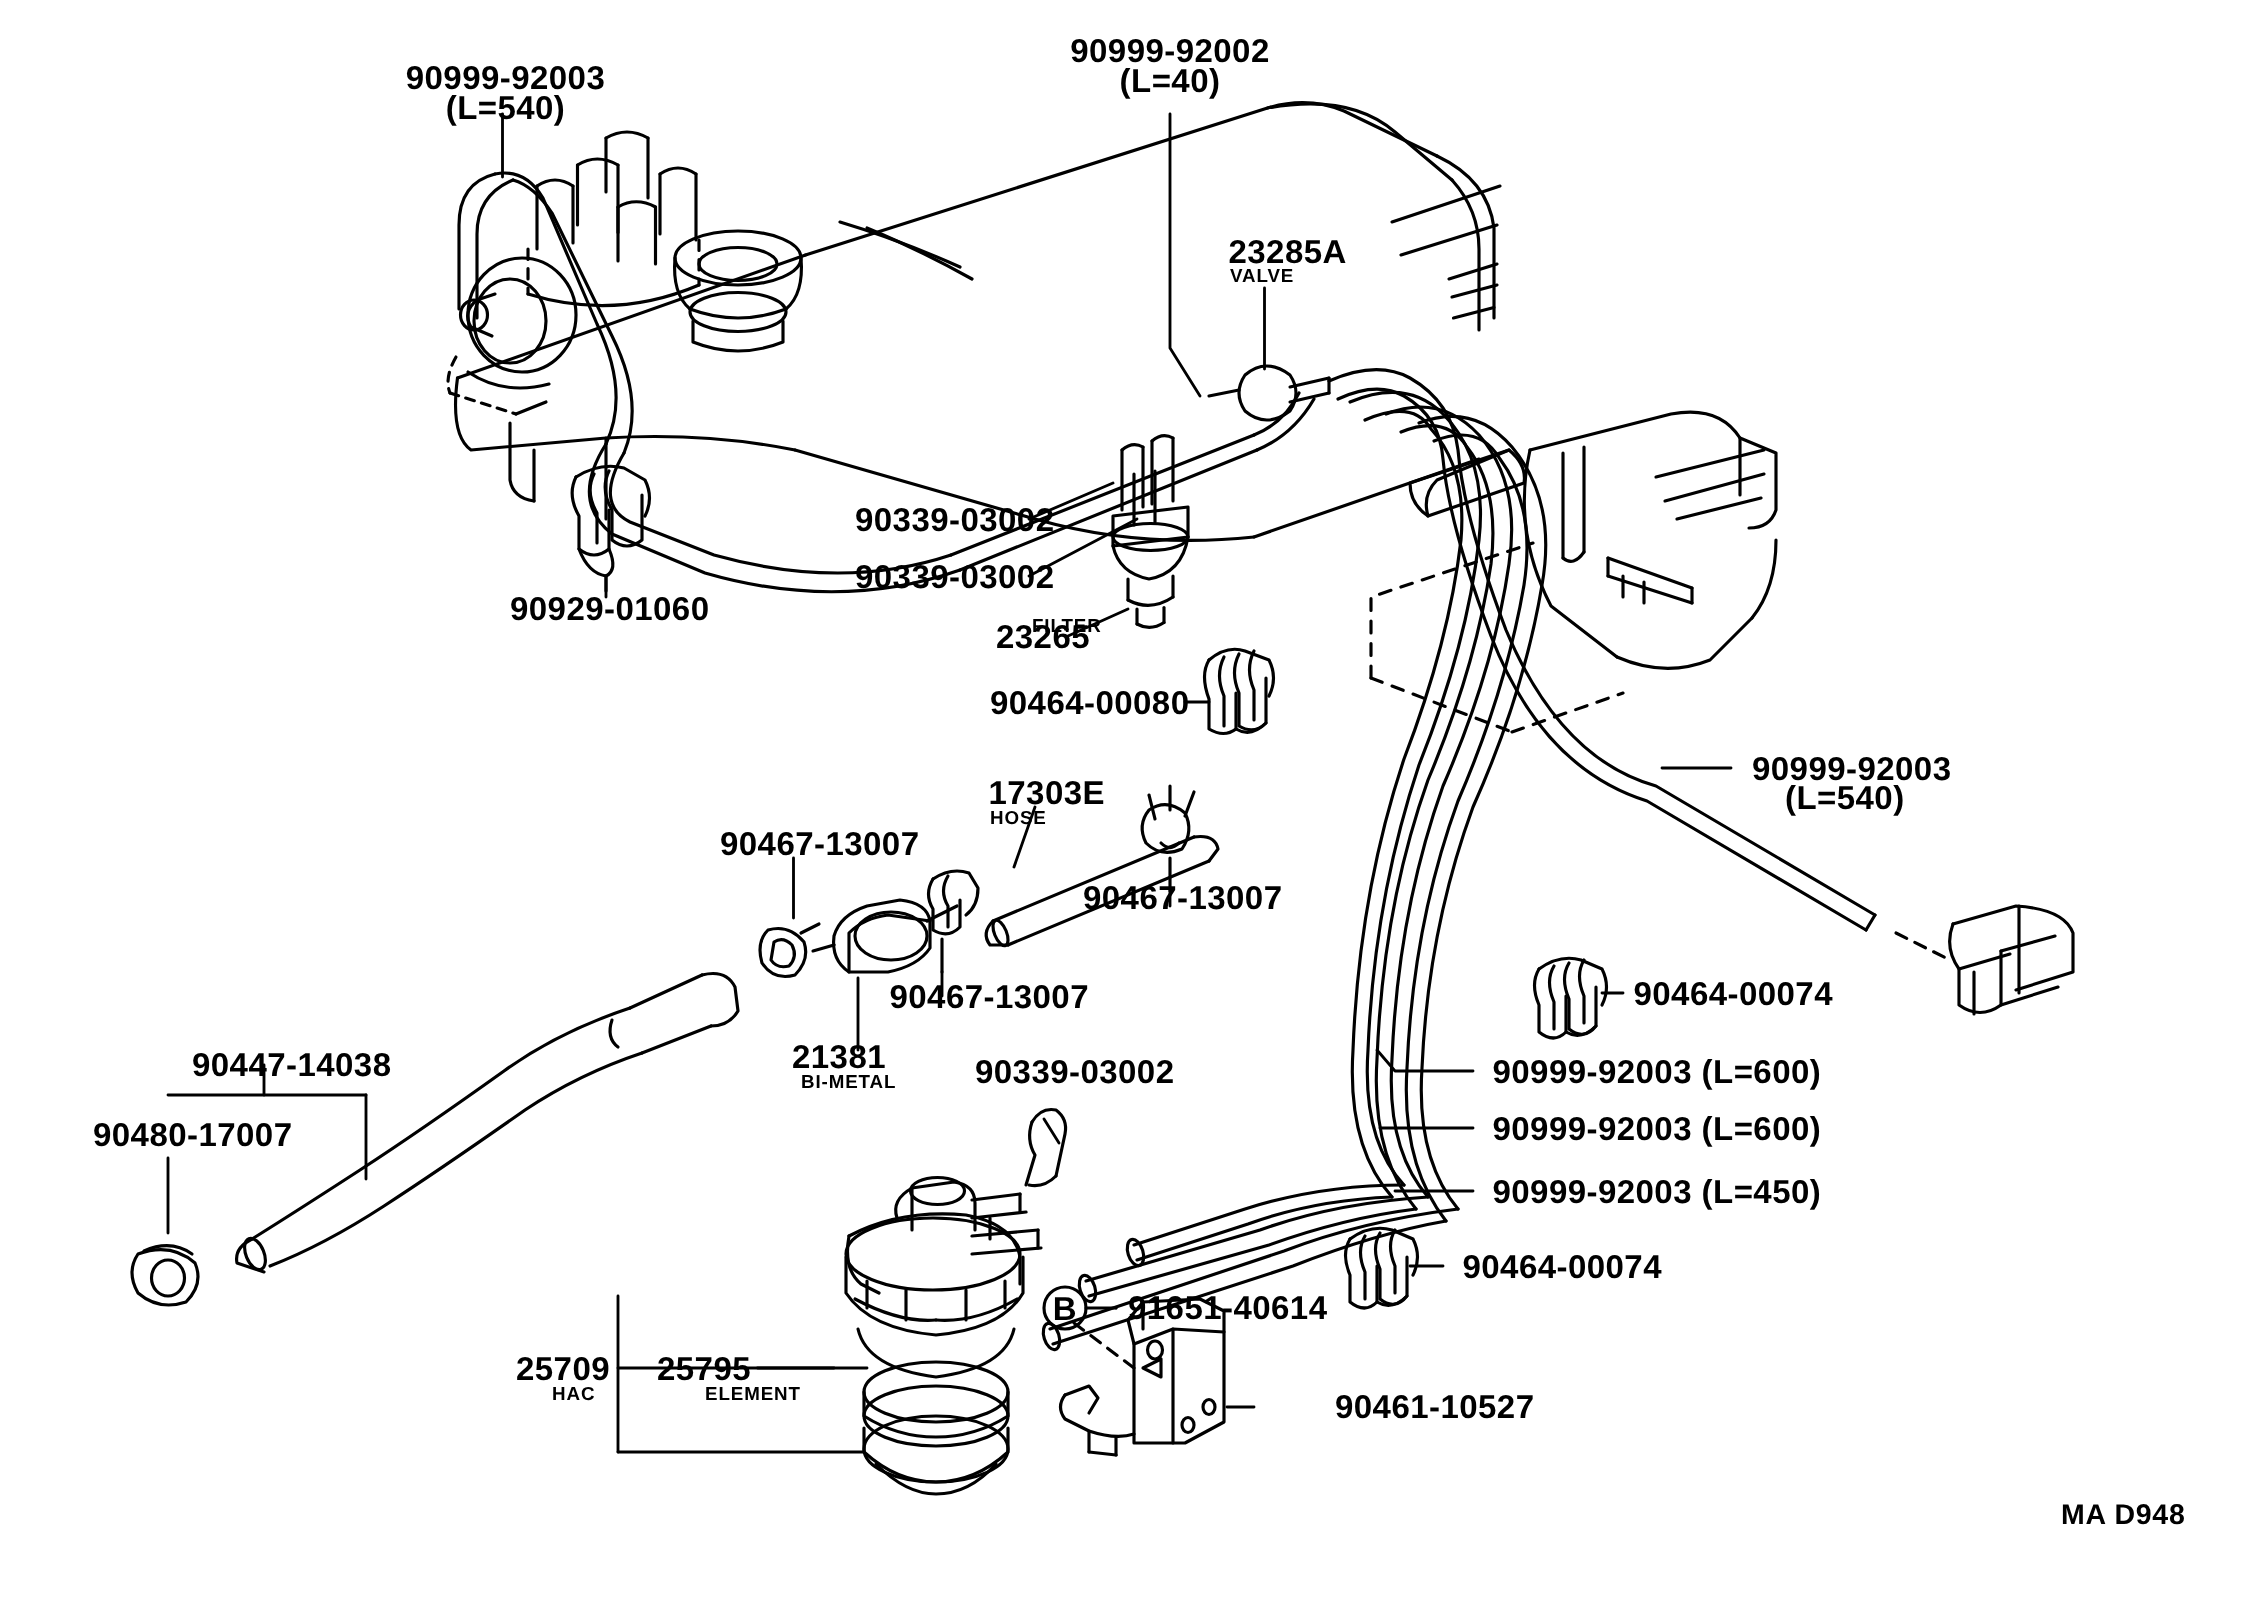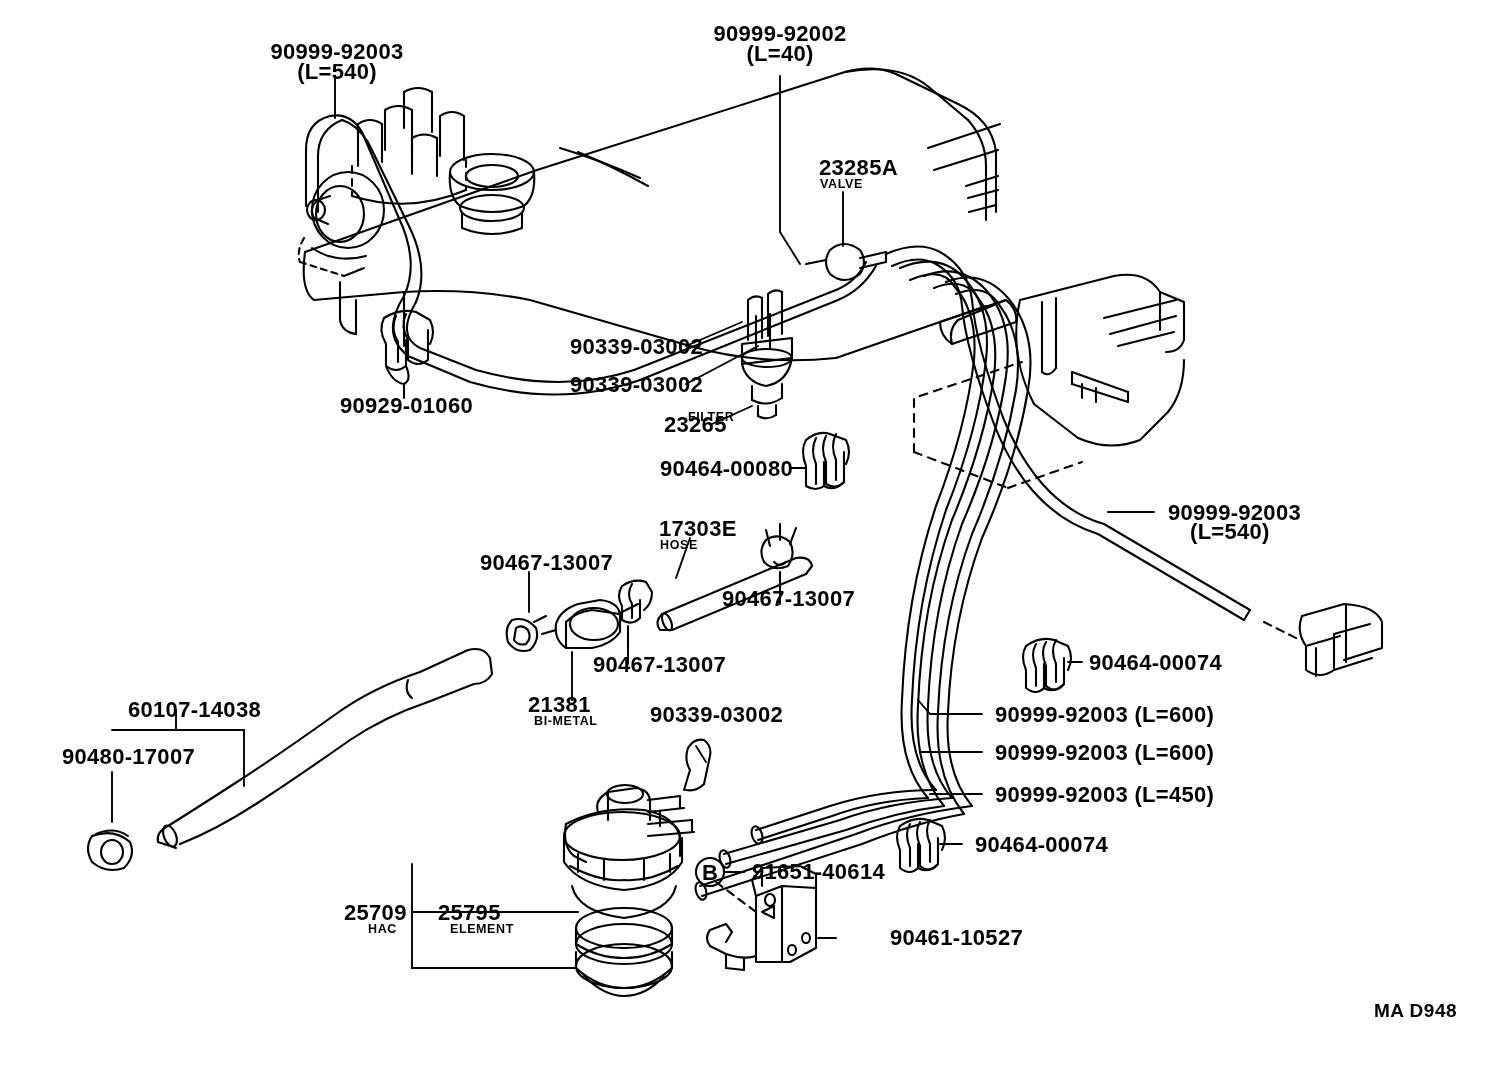--- a/index.html
+++ b/index.html
@@ -413,28 +413,28 @@
 <div class="lbl pn" style="left:1190px;top:522px;">(L=540)</div>
 
 <div class="lbl pn" style="left:1089px;top:653px;">90464-00074</div>
 
 <div class="lbl pn" style="left:995px;top:705px;">90999-92003 (L=600)</div>
 <div class="lbl pn" style="left:995px;top:743px;">90999-92003 (L=600)</div>
 <div class="lbl pn" style="left:995px;top:785px;">90999-92003 (L=450)</div>
 
 <div class="lbl pn" style="left:975px;top:835px;">90464-00074</div>
 
-<div class="lbl pn" style="left:128px;top:700px;">60107-14038</div>
+<div class="lbl pn" style="left:128px;top:700px;">90447-14038</div>
 <div class="lbl pn" style="left:62px;top:747px;">90480-17007</div>
 
 <div class="lbl pn" style="left:344px;top:903px;">25709</div>
 <div class="lbl sub" style="left:344px;top:922px;padding-left:24px;">HAC</div>
 
 <div class="lbl pn" style="left:438px;top:903px;">25795</div>
-<div class="lbl sub" style="left:418px;top:922px;padding-left:32px;">ELEMENT</div>
+<div class="lbl sub" style="left:438px;top:922px;padding-left:32px;">ELEMENT</div>
 
 <div class="lbl pn" style="left:700px;top:863px;width:20px;text-align:center;">B</div>
 <div class="lbl pn" style="left:752px;top:862px;">91651-40614</div>
 
 <div class="lbl pn" style="left:890px;top:928px;">90461-10527</div>
 
 <div class="lbl fig" style="left:1374px;top:1000px;">MA D948</div>
 
 </div>
 

